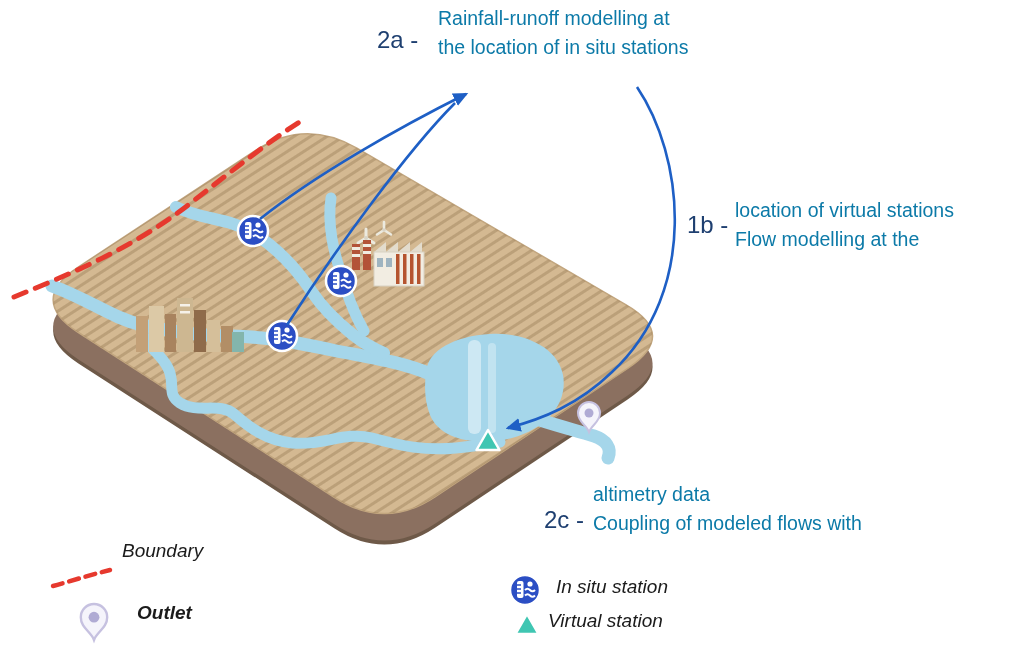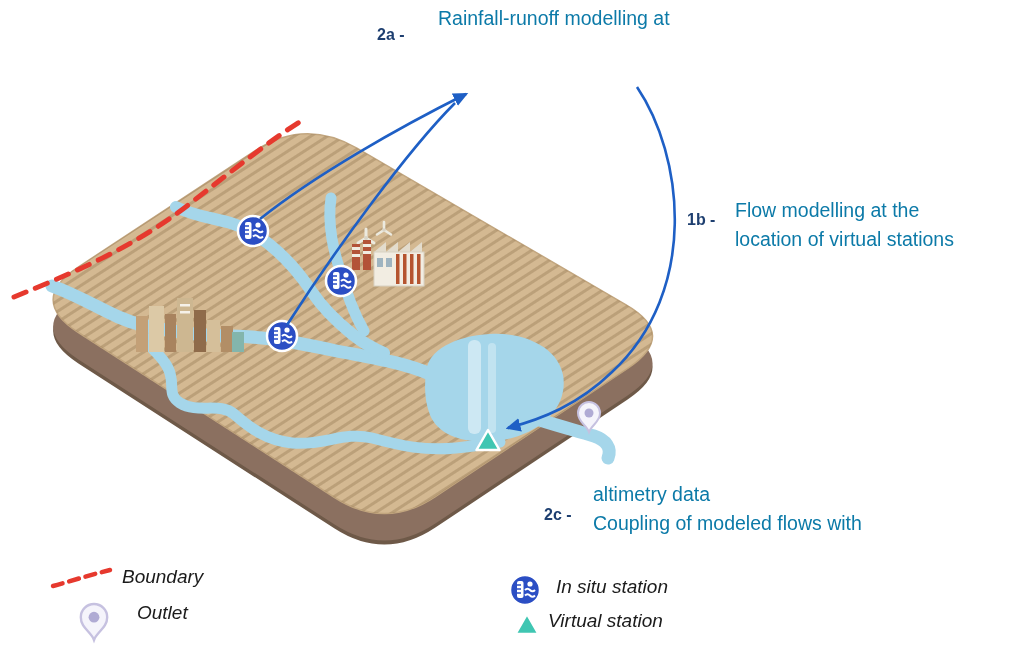--- a/index.html
+++ b/index.html
@@ -15,34 +15,34 @@
   
   .river{fill:none;stroke:var(--river-blue);stroke-linecap:round;stroke-linejoin:round;}
   .lake{fill:var(--river-blue);}
   .lake-streak{fill:rgba(255,255,255,0.45);}
   
   .boundary{fill:none;stroke:var(--boundary-red);stroke-width:5;stroke-dasharray:13 10;stroke-linecap:round;}
   
   .arrow{fill:none;stroke:var(--arrow-blue);stroke-width:2.6;}
   .ah{fill:var(--arrow-blue);}
   
-  .prefix{position:absolute;font-size:16px;font-weight:700;color:var(--step-prefix);white-space:nowrap;}
+  .prefix{position:absolute;font-size:24px;font-weight:400;color:var(--step-prefix);white-space:nowrap;}
   .desc{position:absolute;font-size:19.5px;line-height:29px;color:var(--step-text);white-space:nowrap;}
   .legend-label{position:absolute;font-size:19px;font-style:italic;color:var(--legend-text);white-space:nowrap;}
   .legend-icon{position:absolute;}
   #l2a-prefix{left:377px;top:26px;}
   #l2a-desc{left:438px;top:4px;}
   #l2b-prefix{left:687px;top:211px;}
   #l2b-desc{left:735px;top:196px;}
   #l2c-prefix{left:544px;top:506px;}
   #l2c-desc{left:593px;top:480px;}
   #lg-boundary-swatch{left:50px;top:566px;}
-  #lg-boundary-label{left:122px;top:566px;text-align:center;}
+  #lg-boundary-label{left:122px;top:540px;text-align:center;}
   #lg-outlet-icon{left:76px;top:596px;}
-  #lg-outlet-label{left:137px;top:602px;}
+  #lg-outlet-label{left:137px;top:602px;font-weight:bold;}
   #lg-insitu-icon{left:508px;top:573px;}
   #lg-insitu-label{left:548px;top:576px;margin-left:8px;}
   #lg-virtual-icon{left:512px;top:612px;}
   #lg-virtual-label{left:548px;top:610px;}
 </style>
 </head>
 <body>
 
 <div class="canvas">
 
@@ -146,26 +146,27 @@
     <g>
       <path class="arrow" d="M 287,325 C 335,250 408,150 455,103"></path>
       <path class="arrow" marker-end="url(#ahm)" d="M 260,219 C 315,175 400,127 466,94"></path>
     </g>
     <path class="arrow" marker-end="url(#ahm)" d="M 637,87 C 683,155 700,290 612,372 C 578,405 542,419 508,428"></path>
   </svg>
 
   <div class="prefix" id="l2a-prefix">2a -</div>
   <div class="desc" id="l2a-desc">
     <div>Rainfall-runoff modelling at</div>
+    <div>the location of in situ stations</div>
   </div>
 
   <div class="prefix" id="l2b-prefix">1b -</div>
   <div class="desc" id="l2b-desc">
+    <div>location of virtual stations</div>
     <div>Flow modelling at the</div>
-    <div>location of virtual stations</div>
   </div>
 
   <div class="prefix" id="l2c-prefix">2c -</div>
   <div class="desc" id="l2c-desc">
     <div>altimetry data</div>
     <div>Coupling of modeled flows with</div>
   </div>
 
   <svg class="legend-icon" id="lg-boundary-swatch" width="66" height="26" viewBox="0 0 66 26">
     <path d="M3,20 C18,16 36,10 60,4" fill="none" style="stroke:var(--boundary-red)" stroke-width="4.5" stroke-dasharray="10 7" stroke-linecap="round"></path>

